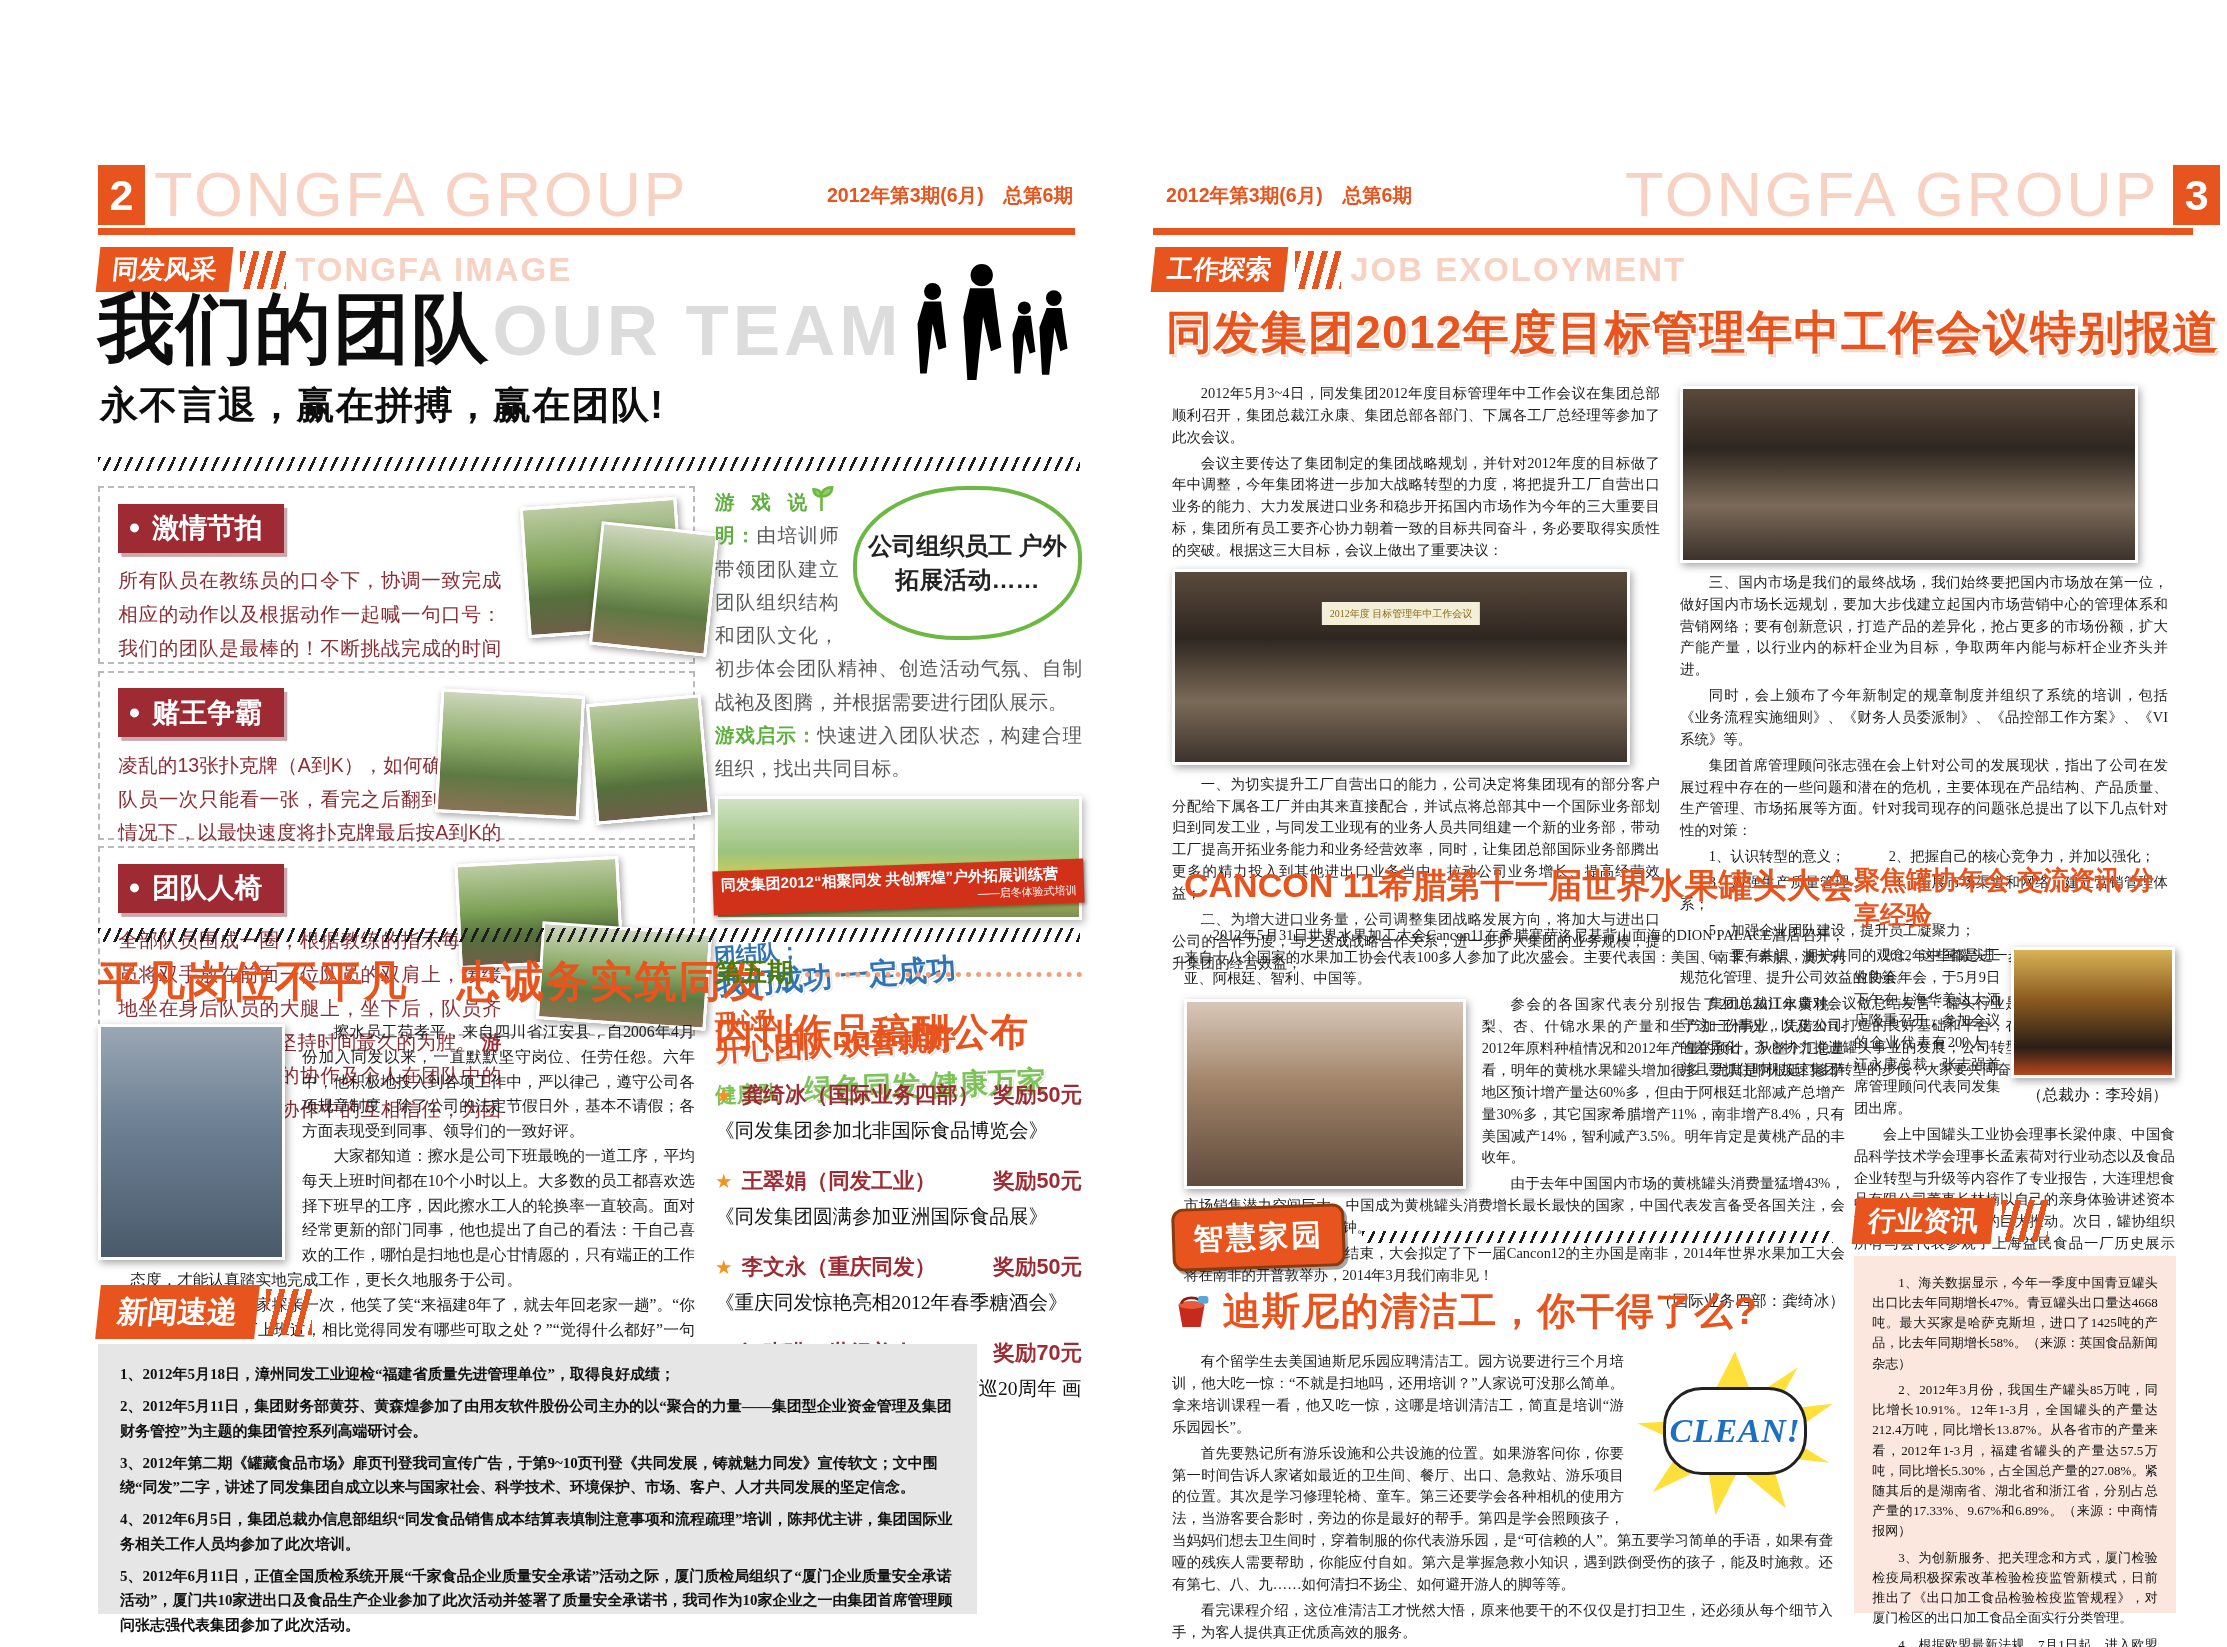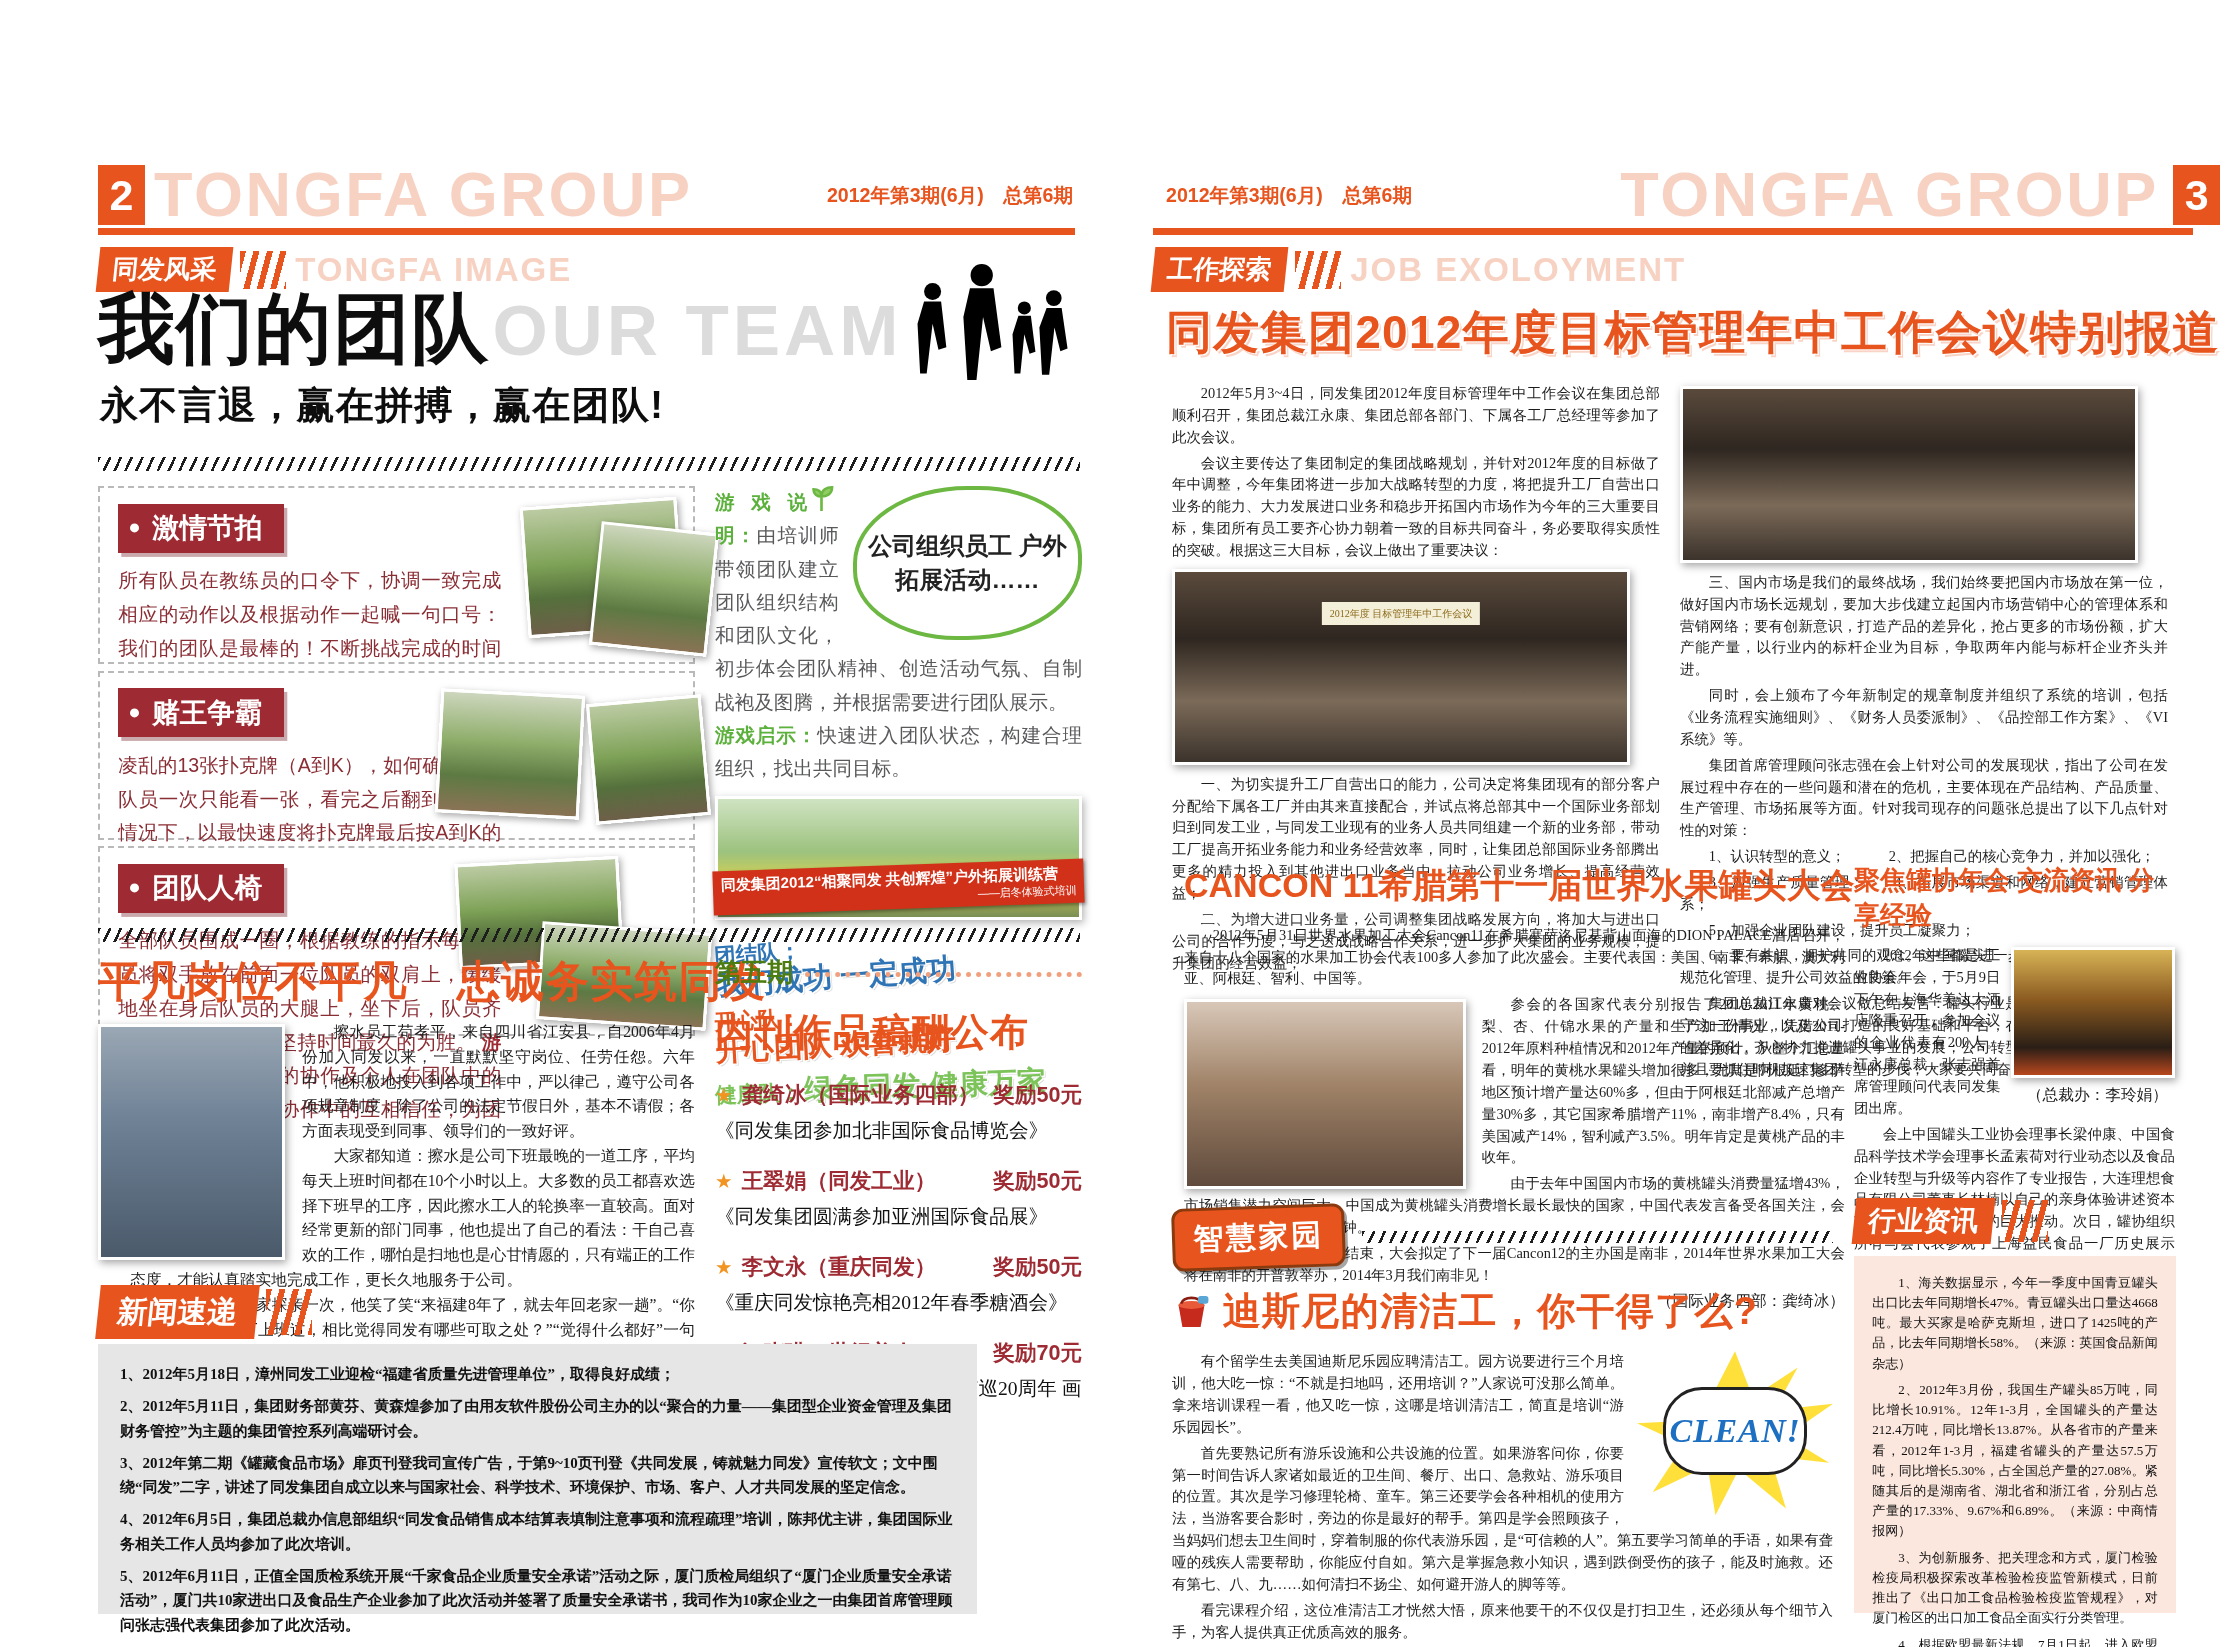--- a/index.html
+++ b/index.html
@@ -8,21 +8,21 @@
     --newsbg:#e6e6e6; --pinkbg:#fbe7de;
   }
   *{margin:0;padding:0;box-sizing:border-box;}
   body{width:2227px;height:1647px;background:#fff;position:relative;
        font-family:"Liberation Sans","DejaVu Sans",sans-serif;color:var(--ink);}
   .abs{position:absolute;}
   .pagewrap{position:absolute;top:0;height:1647px;overflow:hidden;}
   
   .pagenum{width:47px;height:60px;background:var(--orange);color:#fff;font-size:43px;
            font-weight:bold;display:flex;align-items:center;justify-content:center;}
-  .masthead{font-size:63px;font-weight:bold;color:var(--pale);letter-spacing:2.6px;white-space:nowrap;}
+  .masthead{font-size:63px;font-weight:normal;color:var(--pale);letter-spacing:2.6px;white-space:nowrap;}
   .issue{color:var(--orange);font-size:19.6px;font-weight:bold;white-space:nowrap;}
   .rule{height:6.5px;background:var(--orange);}
   .badge{display:flex;align-items:center;gap:9.2px;}
   .badge-box{background:var(--orange);color:#fff;font-size:26px;font-weight:bold;
              padding:5.2px 14.4px;transform:skewX(-6deg);}
   .badge-stripes{width:46px;height:38px;
      background:repeating-linear-gradient(105deg,var(--orange) 0 5.9px,transparent 5.9px 13px);}
   .badge-en{color:var(--pale);font-size:33px;font-weight:bold;letter-spacing:2px;}
   .hatch{height:14.4px;background:repeating-linear-gradient(115deg,#1d1d1d 0 2.6px,transparent 2.6px 9.8px);}
   

